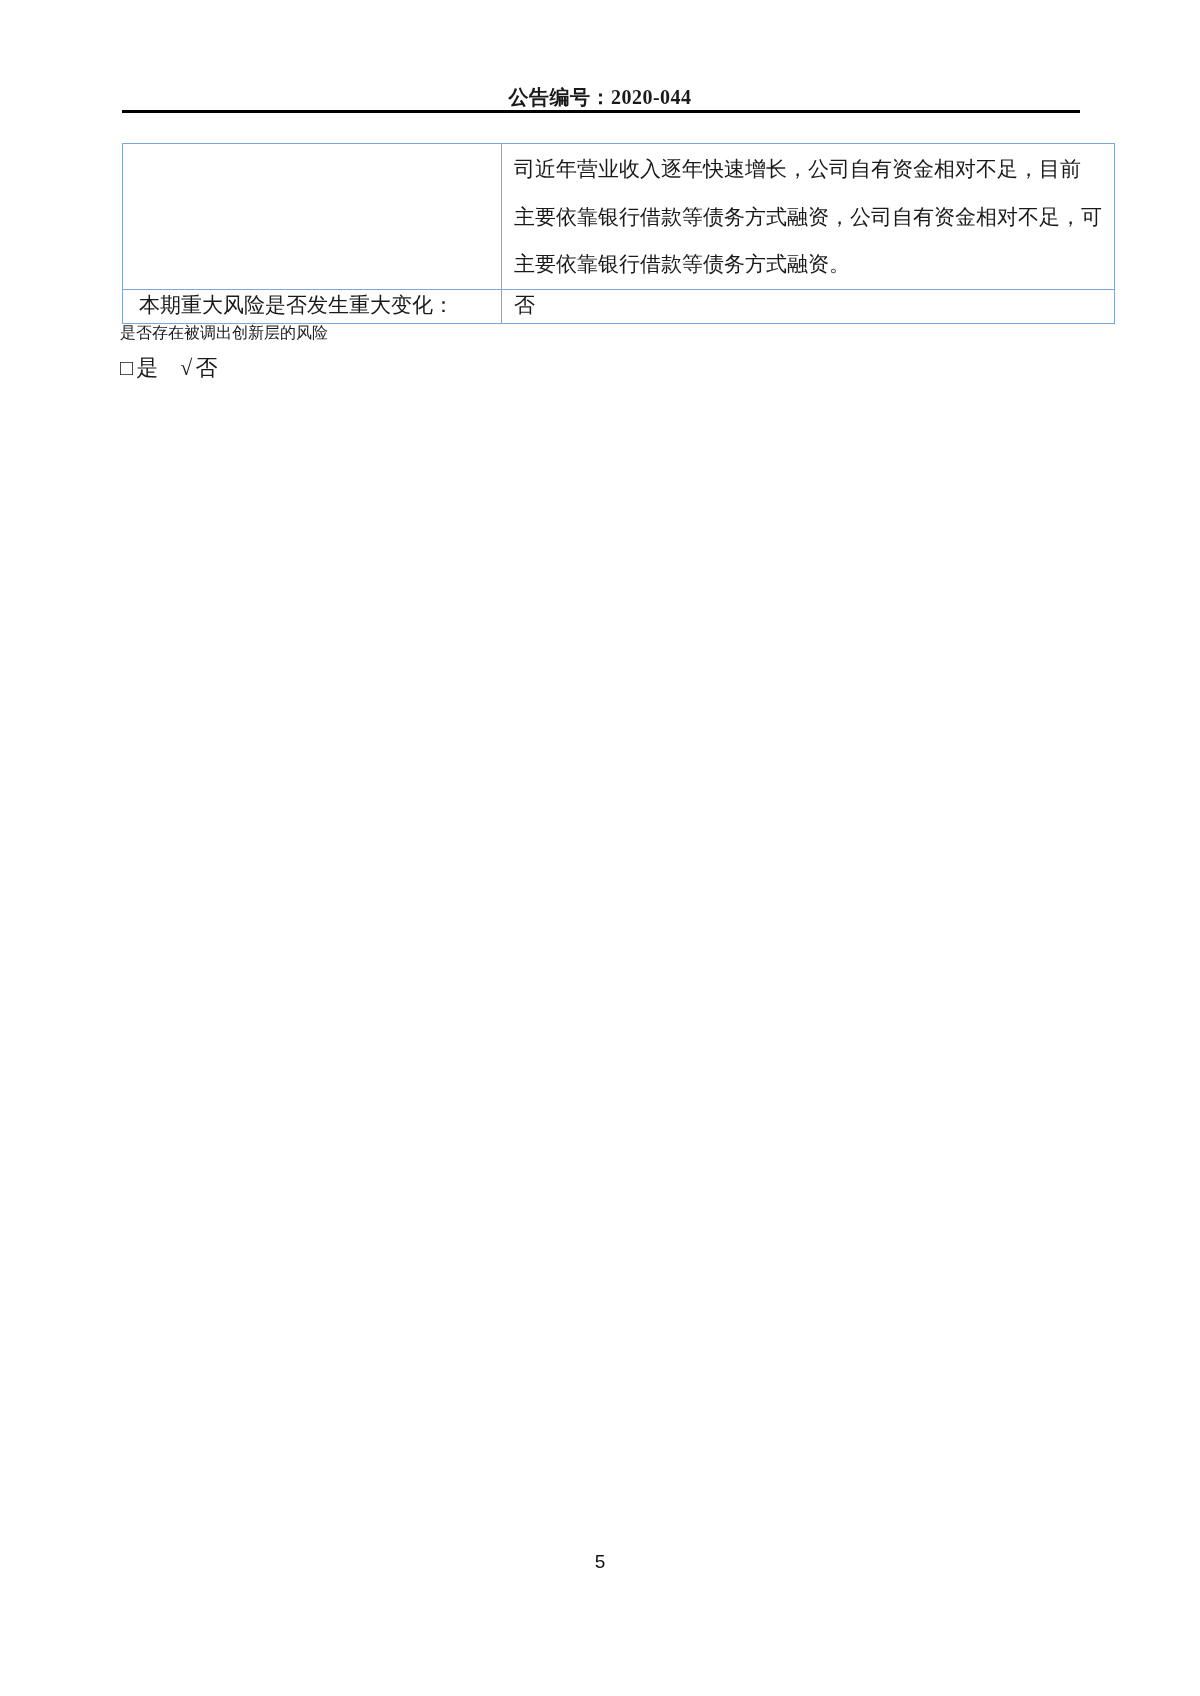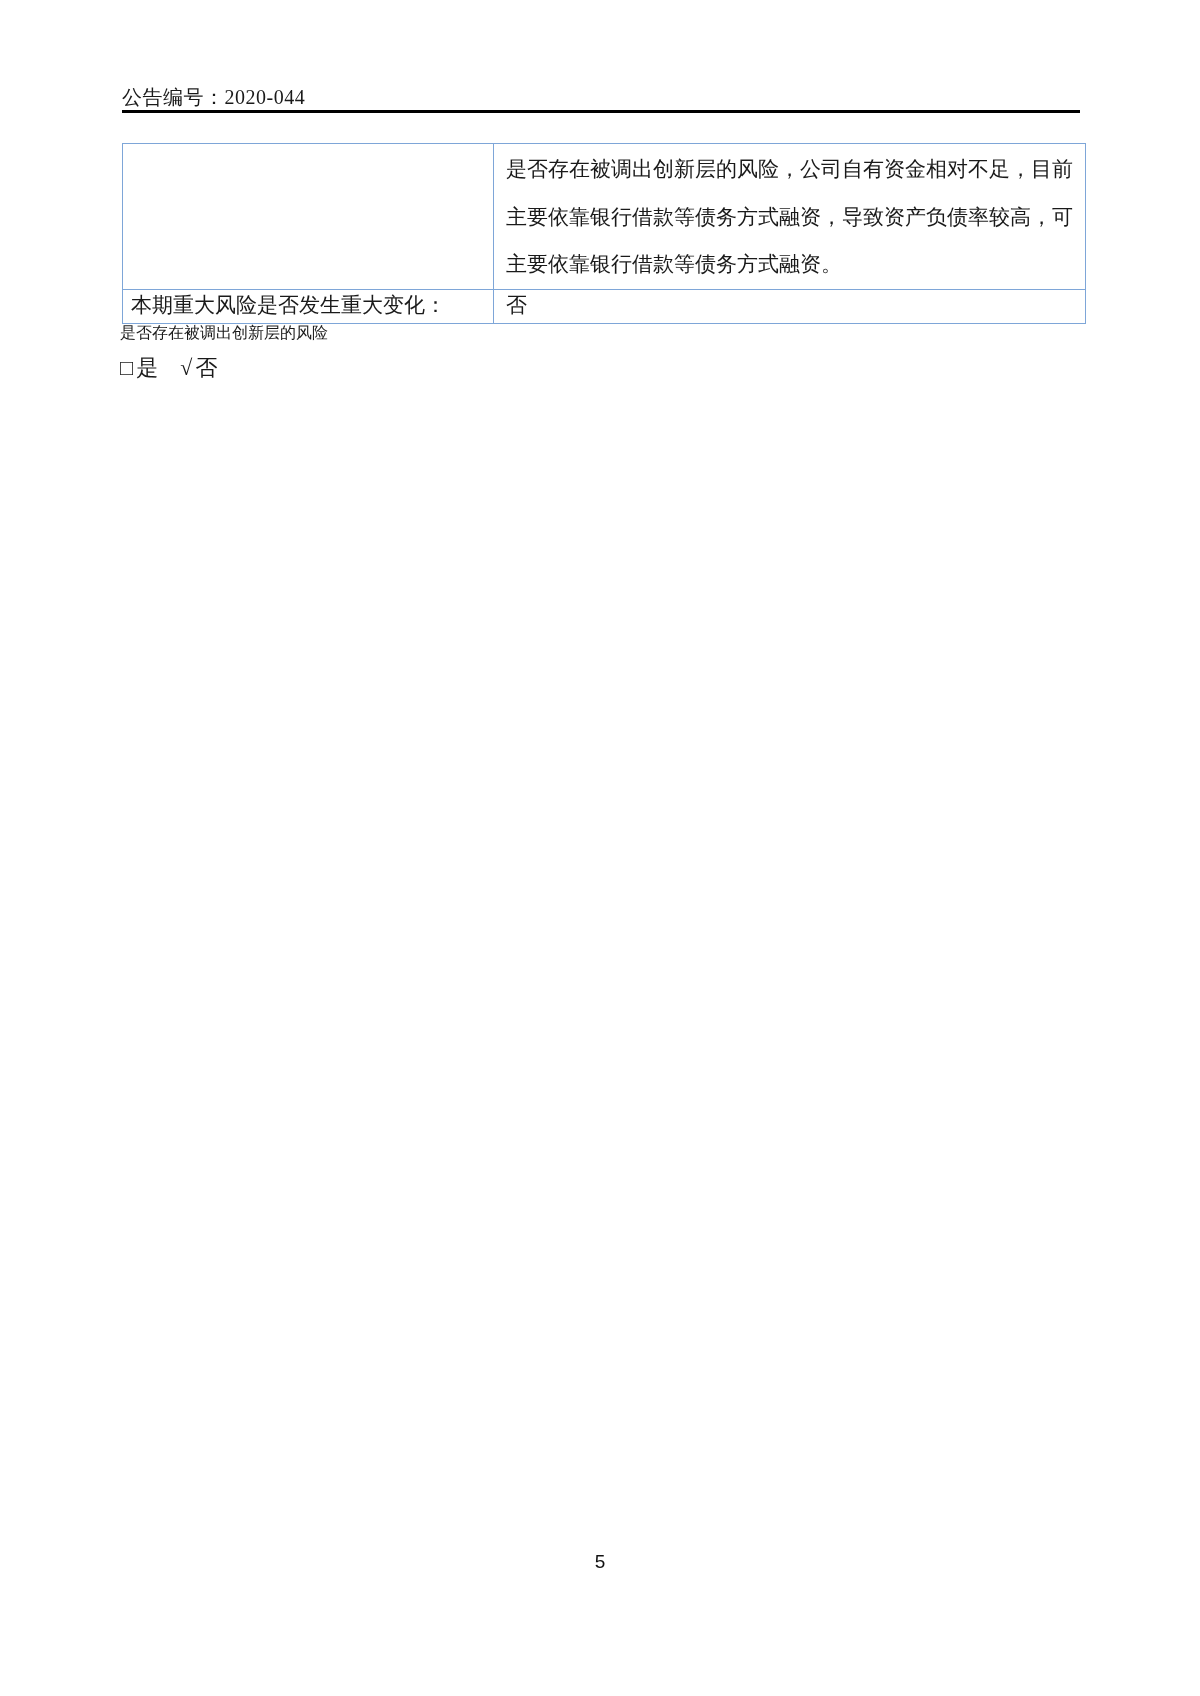--- a/index.html
+++ b/index.html
@@ -15,24 +15,25 @@
     font-family: "Liberation Serif", "DejaVu Serif", serif;
     color: #1a1a1a;
   }
 
   
   .header-line {
     position: absolute;
     left: 122px;
     top: 84px;
     width: 956px;
-    text-align: left;
+    text-align: center;
     font-size: 20px;
     letter-spacing: 0.5px;
     white-space: nowrap;
+    font-weight: bold;
   }
   .header-rule {
     position: absolute;
     left: 122px;
     top: 110px;
     width: 958px;
     height: 0;
     border-top: 3px solid #000000;
   }
 
@@ -65,21 +66,21 @@
     padding-top: 2px;
   }
   .desc-line {
     white-space: nowrap;
   }
   tr.row-flag td {
     height: 33px;
     line-height: 31px;
   }
   tr.row-flag .cell-left {
-    padding-left: 8px;
+    padding-left: 16px;
   }
 
   
   .question {
     position: absolute;
     left: 120px;
     top: 323px;
     font-size: 16px;
   }
   .options {
@@ -118,22 +119,22 @@
 
 <div class="header-line">公告编号：2020-044</div>
 
 <div class="header-rule"></div>
 
 <table class="risk-table">
   <tbody>
       <tr class="row-desc">
     <td class="cell-left"></td>
     <td class="cell-right">
-      <div class="desc-line">是否存在被调出创新层的风险，公司自有资金相对不足，目前</div>
-      <div class="desc-line">主要依靠银行借款等债务方式融资，导致资产负债率较高，可</div>
+      <div class="desc-line">司近年营业收入逐年快速增长，公司自有资金相对不足，目前</div>
+      <div class="desc-line">主要依靠银行借款等债务方式融资，公司自有资金相对不足，可</div>
       <div class="desc-line">主要依靠银行借款等债务方式融资。</div>
     </td>
   </tr>
   <tr class="row-flag">
     <td class="cell-left">本期重大风险是否发生重大变化：</td>
     <td class="cell-right">否</td>
   </tr>
 </tbody>
   </table>
 

